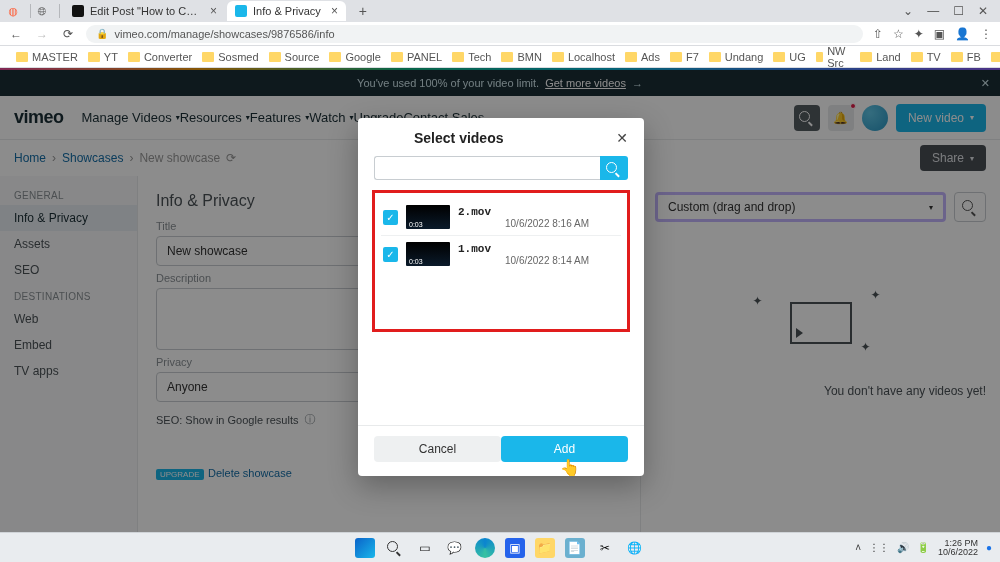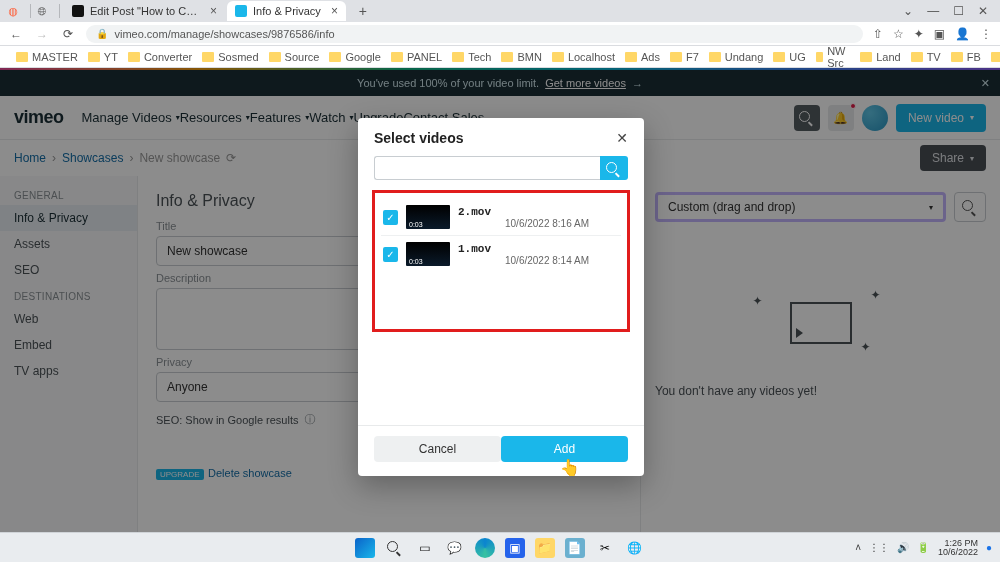--- a/index.html
+++ b/index.html
@@ -79,25 +79,25 @@
 
 .rightcol { width: 360px; border-left: 1px solid #e8eaeb; padding: 16px 14px 0; }
 .sort-row { display: flex; gap: 8px; }
 .sortsel { flex: 1; height: 30px; border: 3px solid #c4b5fd; border-radius: 4px; display: flex; align-items: center; padding: 0 10px; font-size: 12px; color: #333; justify-content: space-between; }
 .sqsearch { width: 32px; height: 30px; border: 1px solid #c8cdd1; border-radius: 4px; display: flex; align-items: center; justify-content: center; color: #555; font-size: 12px; }
 .empty-ill { margin: 80px auto 0; width: 100px; text-align: center; position: relative; }
 .empty-ill .box { width: 62px; height: 42px; border: 2px solid #4b5257; margin: 0 auto; position: relative; }
 .empty-ill .box::after { content: ""; position: absolute; left: 4px; bottom: 4px; width: 0; height: 0; border-left: 7px solid #4b5257; border-top: 5px solid transparent; border-bottom: 5px solid transparent; }
 .empty-ill .spark { position: absolute; font-size: 12px; color: #4b5257; }
 .empty-ill .s1 { top: -8px; left: -18px; } .empty-ill .s2 { top: -14px; right: -10px; } .empty-ill .s3 { bottom: -10px; right: 0; }
-.empty-txt { text-align: left; font-size: 12px; color: #4b5257; margin-top: 40px; }
+.empty-txt { text-align: right; font-size: 12px; color: #4b5257; margin-top: 40px; }
 
 
 .modal { position: absolute; z-index: 20; left: 358px; top: 50px; width: 286px; height: 358px; background: #fff; border-radius: 4px; box-shadow: 0 10px 30px rgba(0,0,0,0.3); display: flex; flex-direction: column; }
-.modal .mhead { display: flex; align-items: center; padding: 12px 16px 6px; }
+.modal .mhead { display: flex; align-items: center; padding: 12px 16px 6px; margin-left: 40px; }
 .modal .mtitle2 { font-size: 14px; font-weight: 700; color: #222; }
 .modal .mclose { margin-left: auto; font-size: 14px; color: #444; }
 .modal .msearch { display: flex; margin: 4px 16px 6px; height: 24px; }
 .modal .msearch input { flex: 1; border: 1px solid #c8cdd1; border-right: none; border-radius: 3px 0 0 3px; font-size: 11px; padding: 0 6px; }
 .modal .msearch .sbtn { width: 28px; background: #1ab7ea; border-radius: 0 3px 3px 0; display: flex; align-items: center; justify-content: center; color: #fff; font-size: 11px; }
 .redframe { border: 3px solid #e11d1d; margin: 4px 14px 0; padding: 6px 6px 10px; height: 142px; }
 .vrow { display: flex; align-items: center; gap: 8px; padding: 6px 2px; border-bottom: 1px solid #eef0f1; }
 .vrow:last-child { border-bottom: none; }
 .chk { width: 15px; height: 15px; background: #1ab7ea; border-radius: 2px; display: flex; align-items: center; justify-content: center; color: #fff; font-size: 10px; }
 .thumb { width: 44px; height: 24px; background: linear-gradient(#000, #0a1a2a); border-radius: 1px; position: relative; display:flex; align-items:flex-end; }

